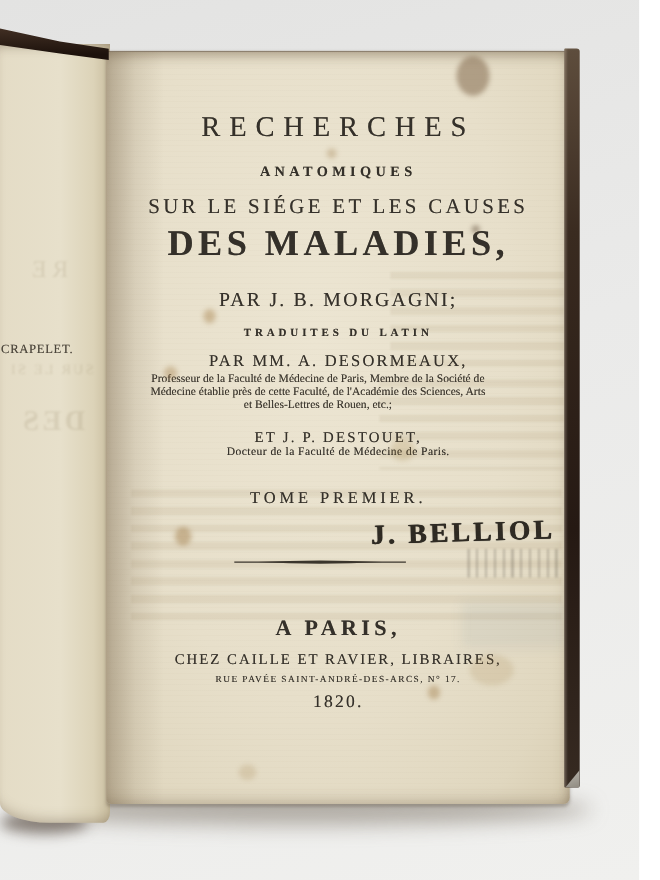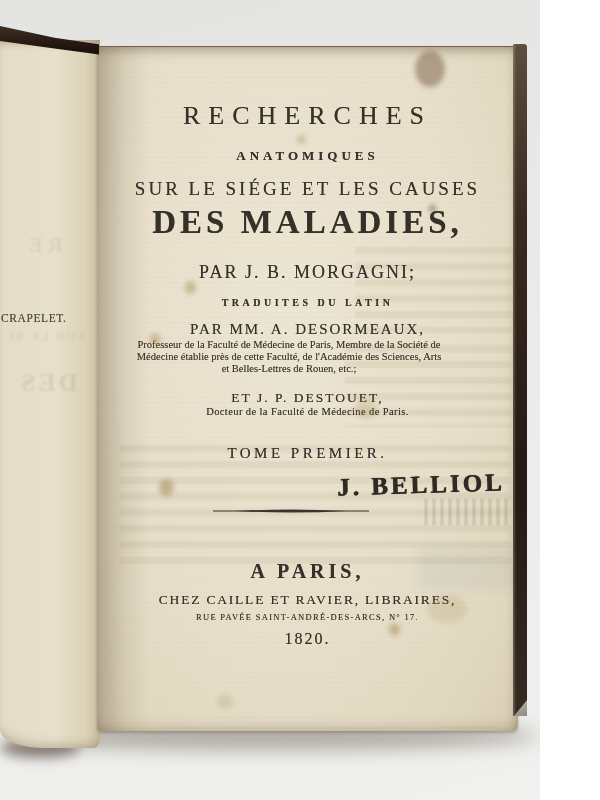--- a/index.html
+++ b/index.html
@@ -1,17 +1,17 @@
 <!DOCTYPE html>
 <html><head>
 <meta charset="utf-8">
 <style>
   html,body{margin:0;padding:0;}
   body{width:600px;height:800px;font-family:"Liberation Serif","DejaVu Serif",serif;}
-  .scene{position:relative;width:540px;height:800px;overflow:hidden;
+  .scene{position:relative;width:581px;height:800px;overflow:hidden;
          background:linear-gradient(165deg,#e3e3e2 0%,#eaeae9 45%,#f0f0ee 100%);}
 
   
   .book-shadow{position:absolute;left:8px;top:722px;width:530px;height:28px;
     background:rgba(115,105,92,0.5);border-radius:50%;filter:blur(9px);}
   .curl-shadow{position:absolute;left:0;top:738px;width:80px;height:20px;
     background:rgba(62,48,36,0.55);border-radius:50%;filter:blur(6px);}
 
   
   .left-page{position:absolute;left:0;top:40px;width:100px;height:708px;

